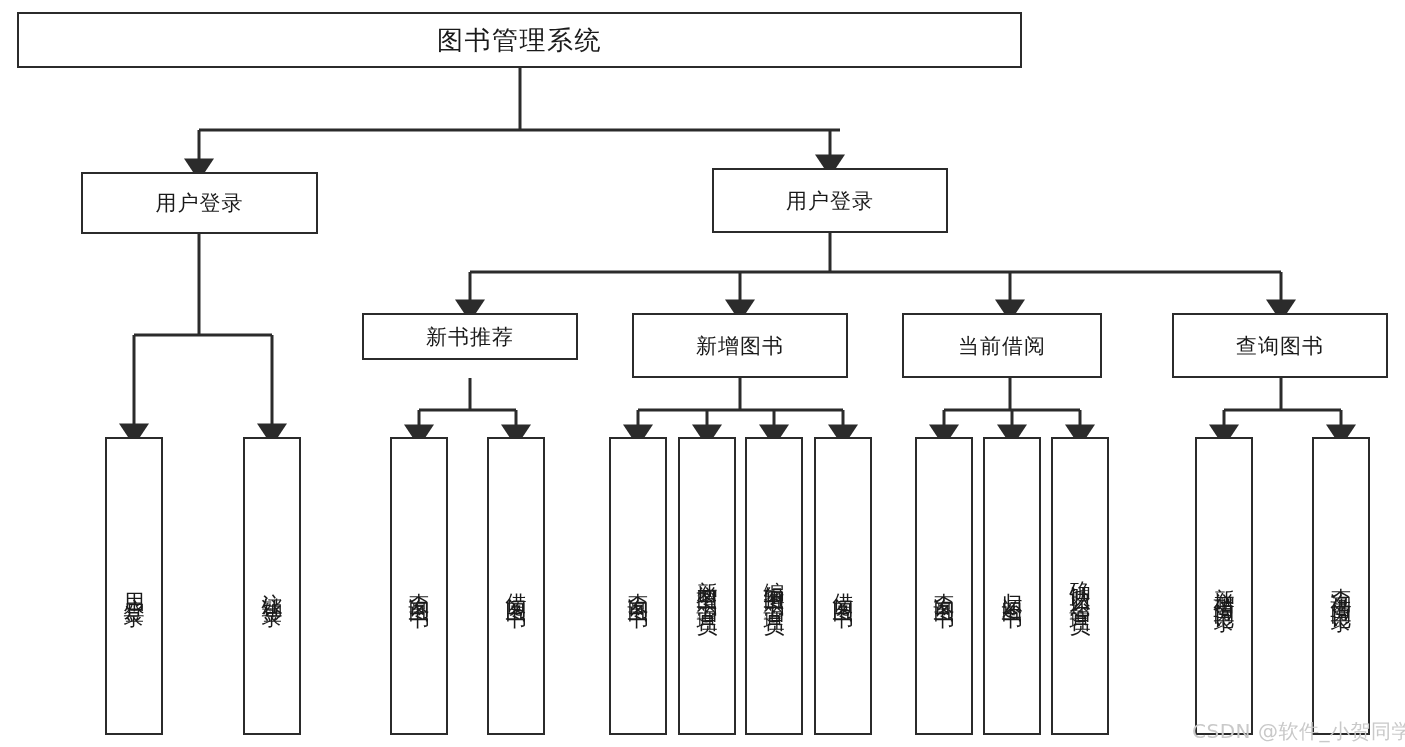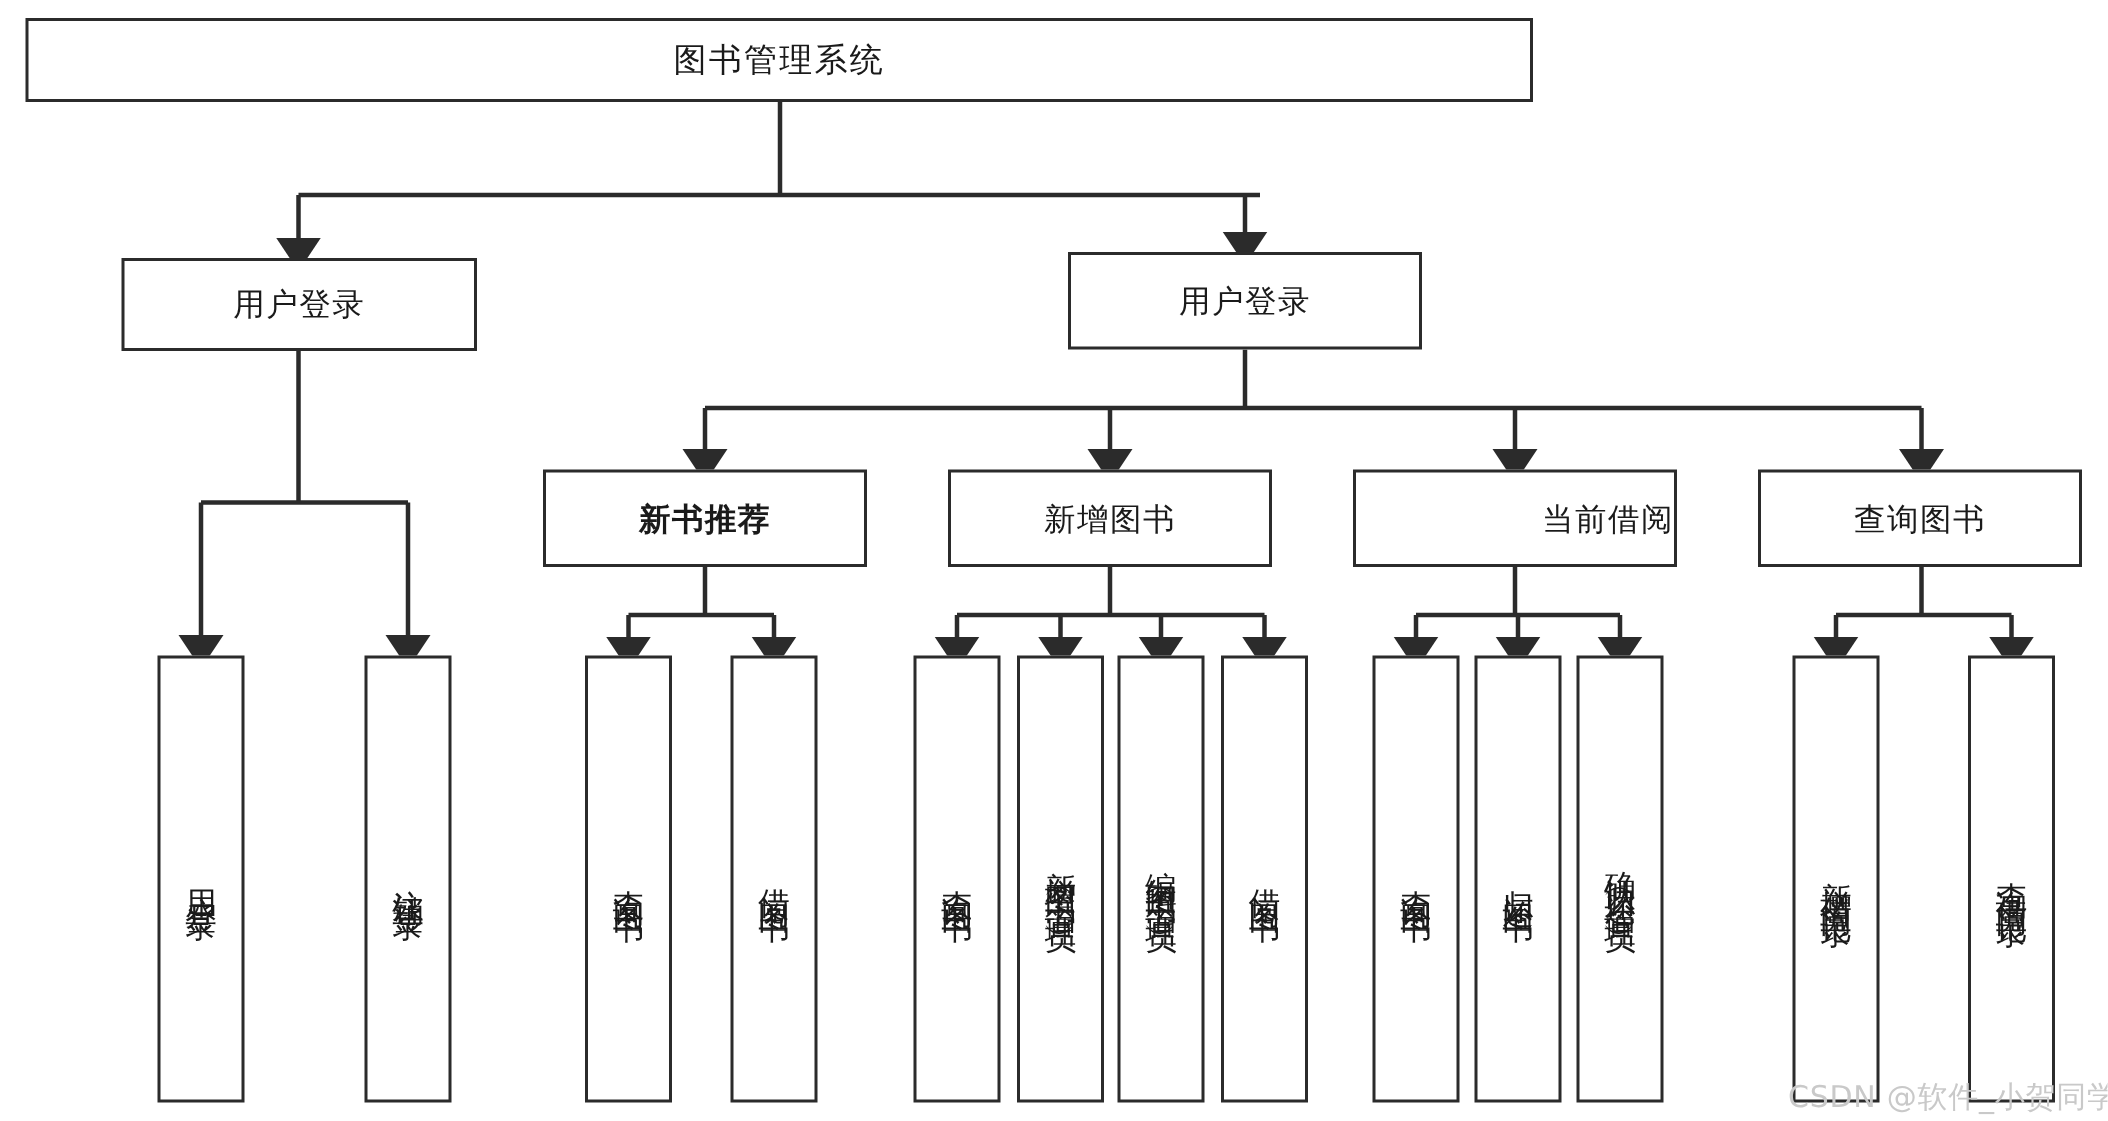--- a/index.html
+++ b/index.html
@@ -4,21 +4,21 @@
 <style>
   html,body{margin:0;padding:0;background:#ffffff;}
   body{width:1405px;height:747px;overflow:hidden;
        font-family:"DejaVu Sans","Liberation Sans",sans-serif;}
   #canvas{position:relative;width:1405px;height:747px;background:#fff;}
   svg.wires{position:absolute;left:0;top:0;width:1405px;height:747px;}
   .node{position:absolute;box-sizing:border-box;background:#ffffff;
         border:2.5px solid #2b2b2b;display:flex;align-items:center;
         justify-content:center;color:#1a1a1a;}
   .node.h{font-size:21px;letter-spacing:1px;}
-  .node.root{font-size:22px;letter-spacing:1.5px;font-family:Liberation Serif, serif;}
+  .node.root{font-size:26px;letter-spacing:1.5px;font-family:Liberation Serif, serif;}
   .node.v{writing-mode:vertical-rl;text-orientation:upright;
           font-size:21px;letter-spacing:5px;line-height:1.05;
           padding-top:4px;padding-bottom:4px;}
   .watermark{position:absolute;color:#c9c9c9;font-size:20px;
              letter-spacing:0.5px;white-space:nowrap;}
 </style>
 </head>
 <body>
 
 <div id="canvas">
@@ -77,27 +77,27 @@
     <span>图书管理系统</span>
   </div>
 
   <div class="node h" style="left:81px;top:172px;width:237px;height:62px;">
     <span>用户登录</span>
   </div>
   <div class="node h" style="left:712px;top:168px;width:236px;height:65px;">
     <span>用户登录</span>
   </div>
 
-  <div class="node h" style="left:362px;top:313px;width:216px;height:65px;font-weight:bold;">
+  <div class="node h" style="left:362px;top:313px;width:216px;height:47px;">
     <span>新书推荐</span>
   </div>
   <div class="node h" style="left:632px;top:313px;width:216px;height:65px;">
     <span>新增图书</span>
   </div>
-  <div class="node h" style="left:902px;top:313px;width:216px;height:65px;justify-content:flex-end;">
+  <div class="node h" style="left:902px;top:313px;width:200px;height:65px;">
     <span>当前借阅</span>
   </div>
   <div class="node h" style="left:1172px;top:313px;width:216px;height:65px;">
     <span>查询图书</span>
   </div>
 
   <div class="node v" style="left:105px;top:437px;width:58px;height:298px;">
     <span>用户登录</span>
   </div>
   <div class="node v" style="left:243px;top:437px;width:58px;height:298px;">

